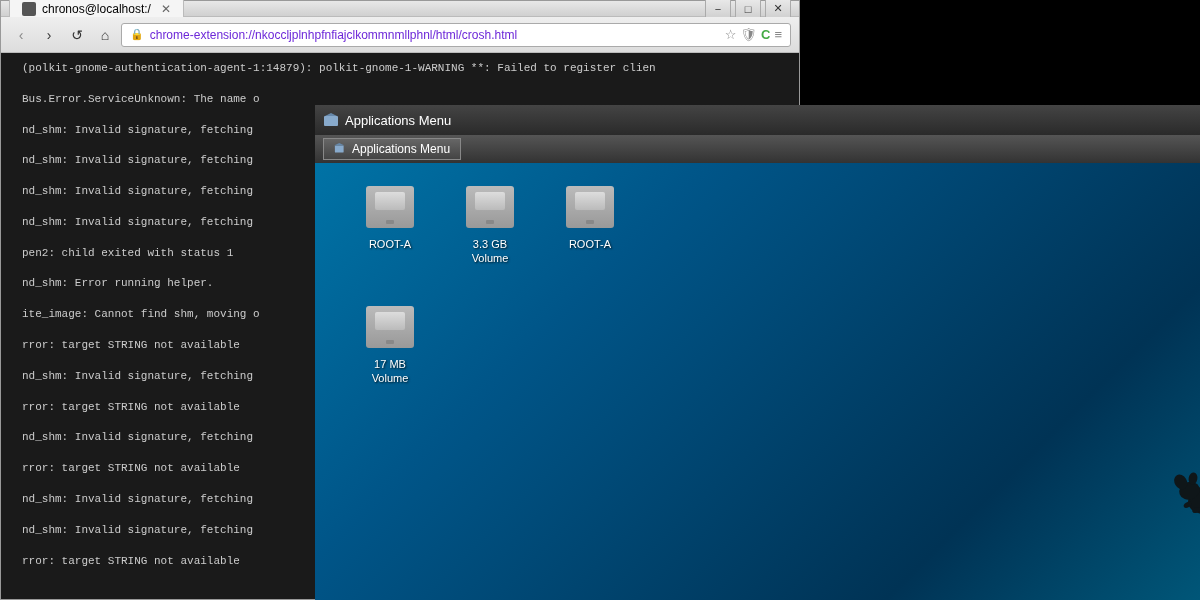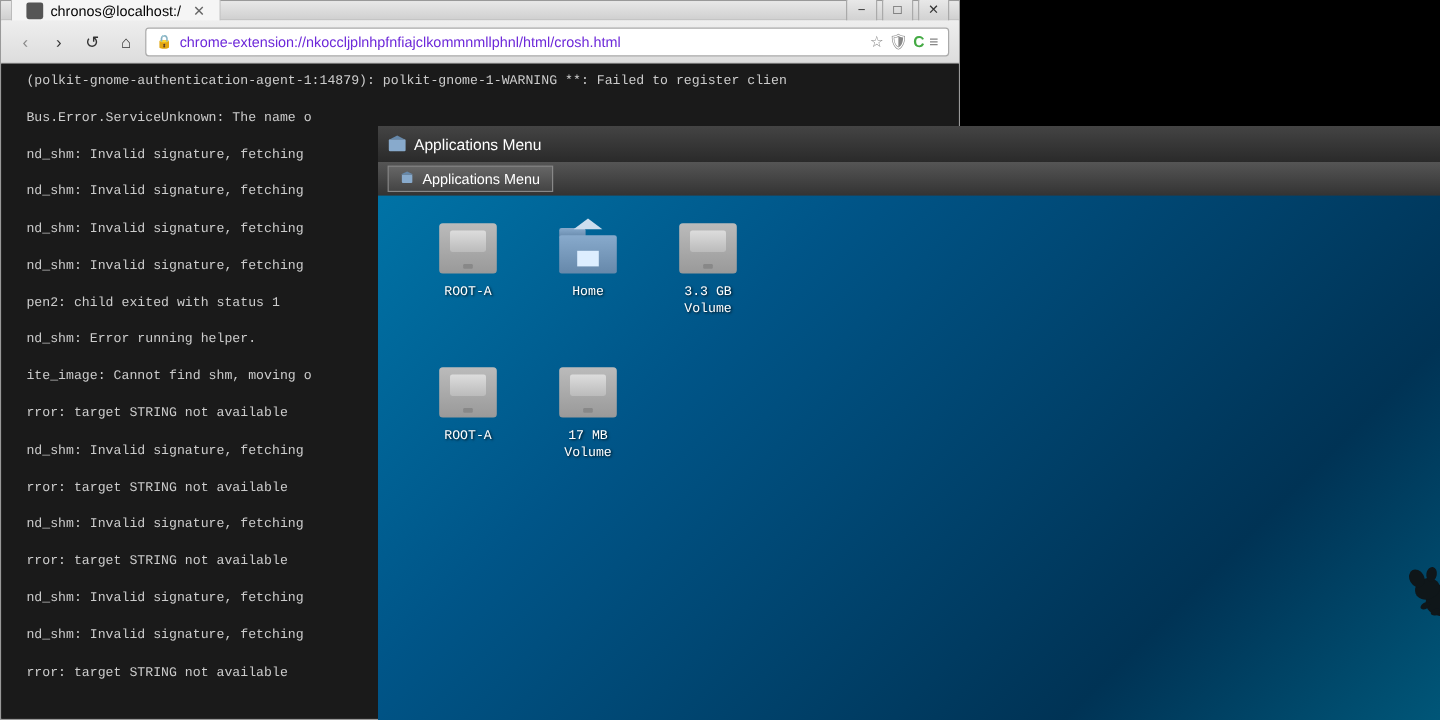--- a/index.html
+++ b/index.html
@@ -254,21 +254,20 @@
       justify-content: start;
     }
 
     .desktop-icon {
       display: flex;
       flex-direction: column;
       align-items: center;
       gap: 6px;
       cursor: pointer;
       width: 90px;
-      font-family: Liberation Mono, monospace;
     }
 
     .icon-image {
       width: 48px;
       height: 48px;
       display: flex;
       align-items: center;
       justify-content: center;
     }
 
@@ -486,34 +485,20 @@
 
   <div class="desktop-icons" id="desktop-icons">
   <div class="desktop-icon">
       <div class="icon-image">
           <div class="drive-icon"></div>
         </div>
       <span class="icon-label">ROOT-A</span>
     </div>
       <div class="desktop-icon">
       <div class="icon-image">
-          <div class="home-icon">
-        <div class="folder-tab"></div>
-        <div class="folder-body">
-          <div style="position:absolute;bottom:6px;left:50%;transform:translateX(-50%);">
-            <div class="house-roof" style="position:relative;width:0;height:0;border-left:12px solid transparent;border-right:12px solid transparent;border-bottom:9px solid #ccddee;margin:0 auto;"></div>
-            <div style="width:18px;height:13px;background:#ddeeff;margin:0 auto;"></div>
-          </div>
-        </div>
-      </div>
-        </div>
-      <span class="icon-label">Home</span>
-    </div>
-      <div class="desktop-icon">
-      <div class="icon-image">
           <div class="drive-icon"></div>
         </div>
       <span class="icon-label">3.3 GB<br>Volume</span>
     </div>
       <div class="desktop-icon">
       <div class="icon-image">
           <div class="drive-icon"></div>
         </div>
       <span class="icon-label">ROOT-A</span>
     </div>

